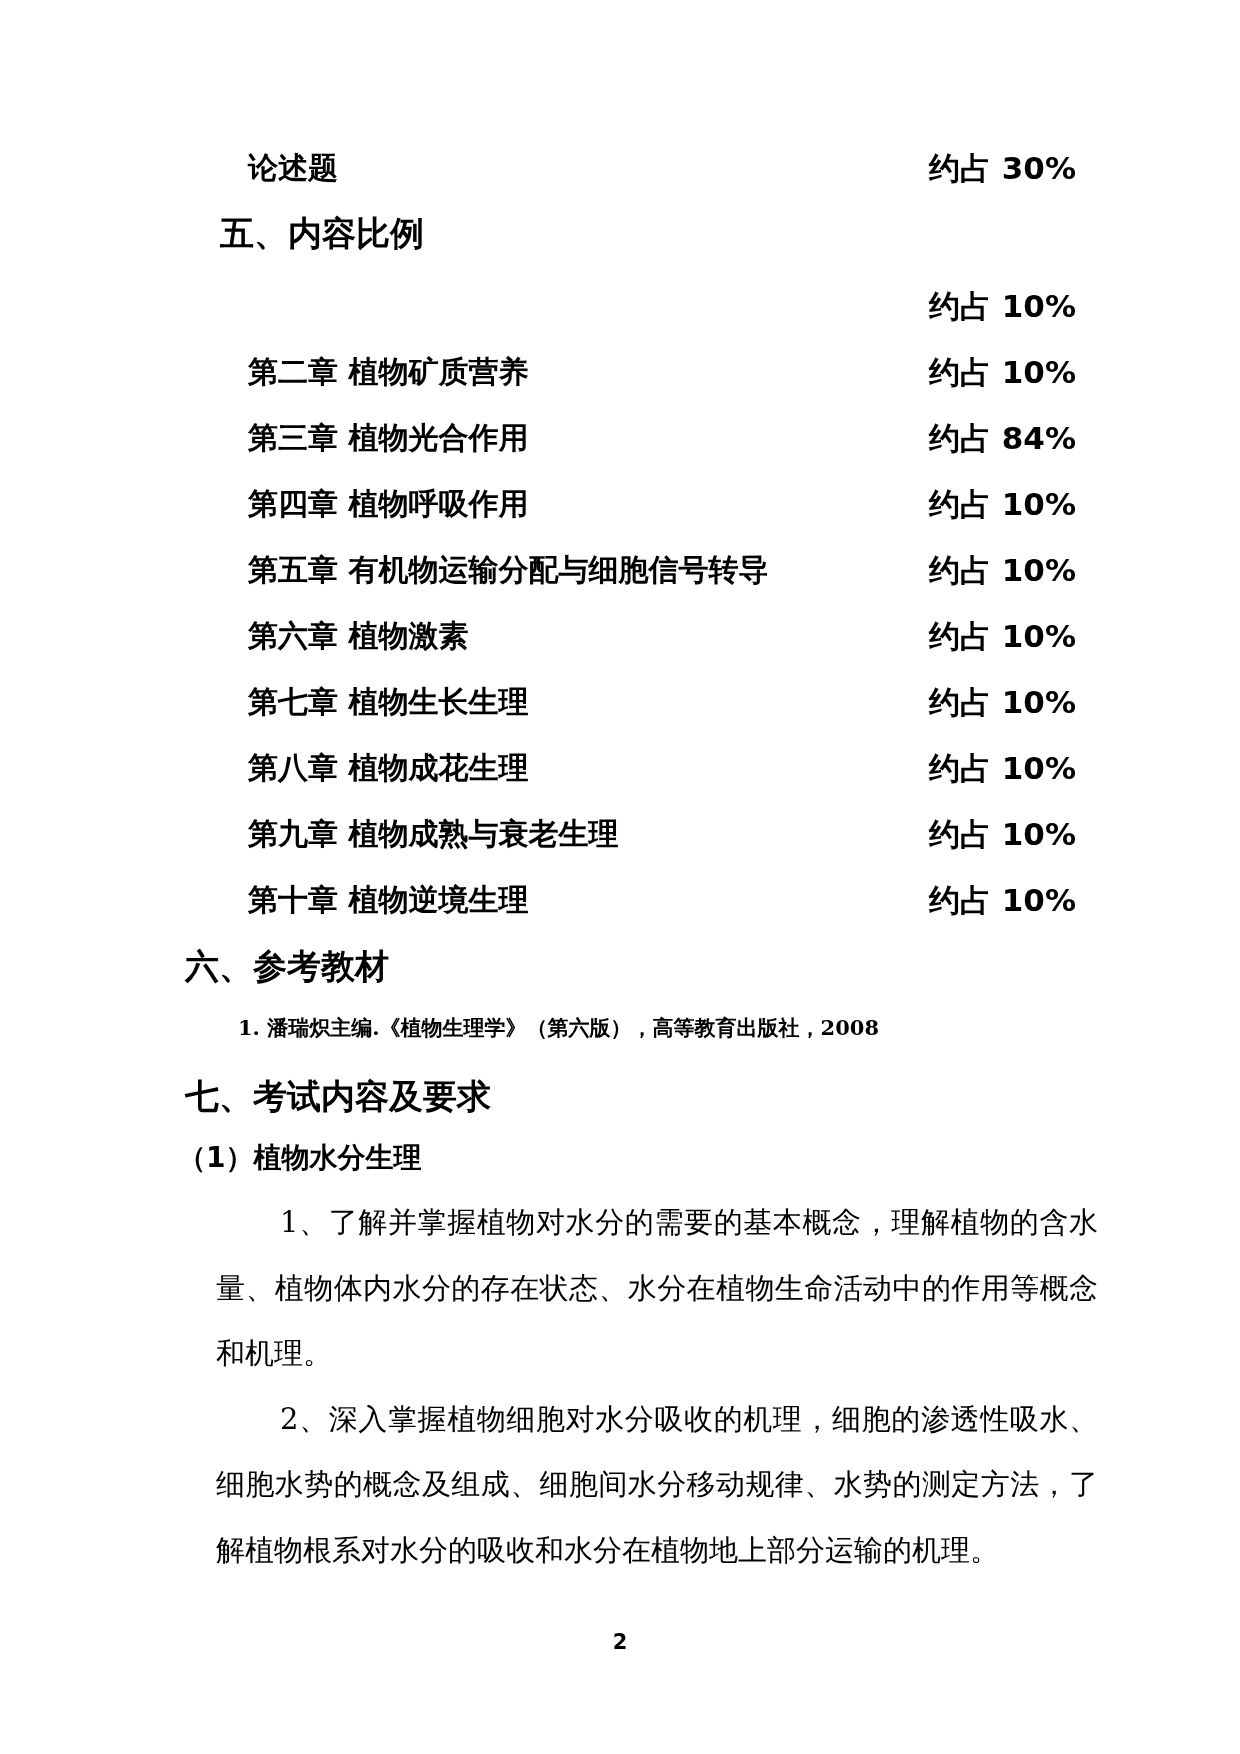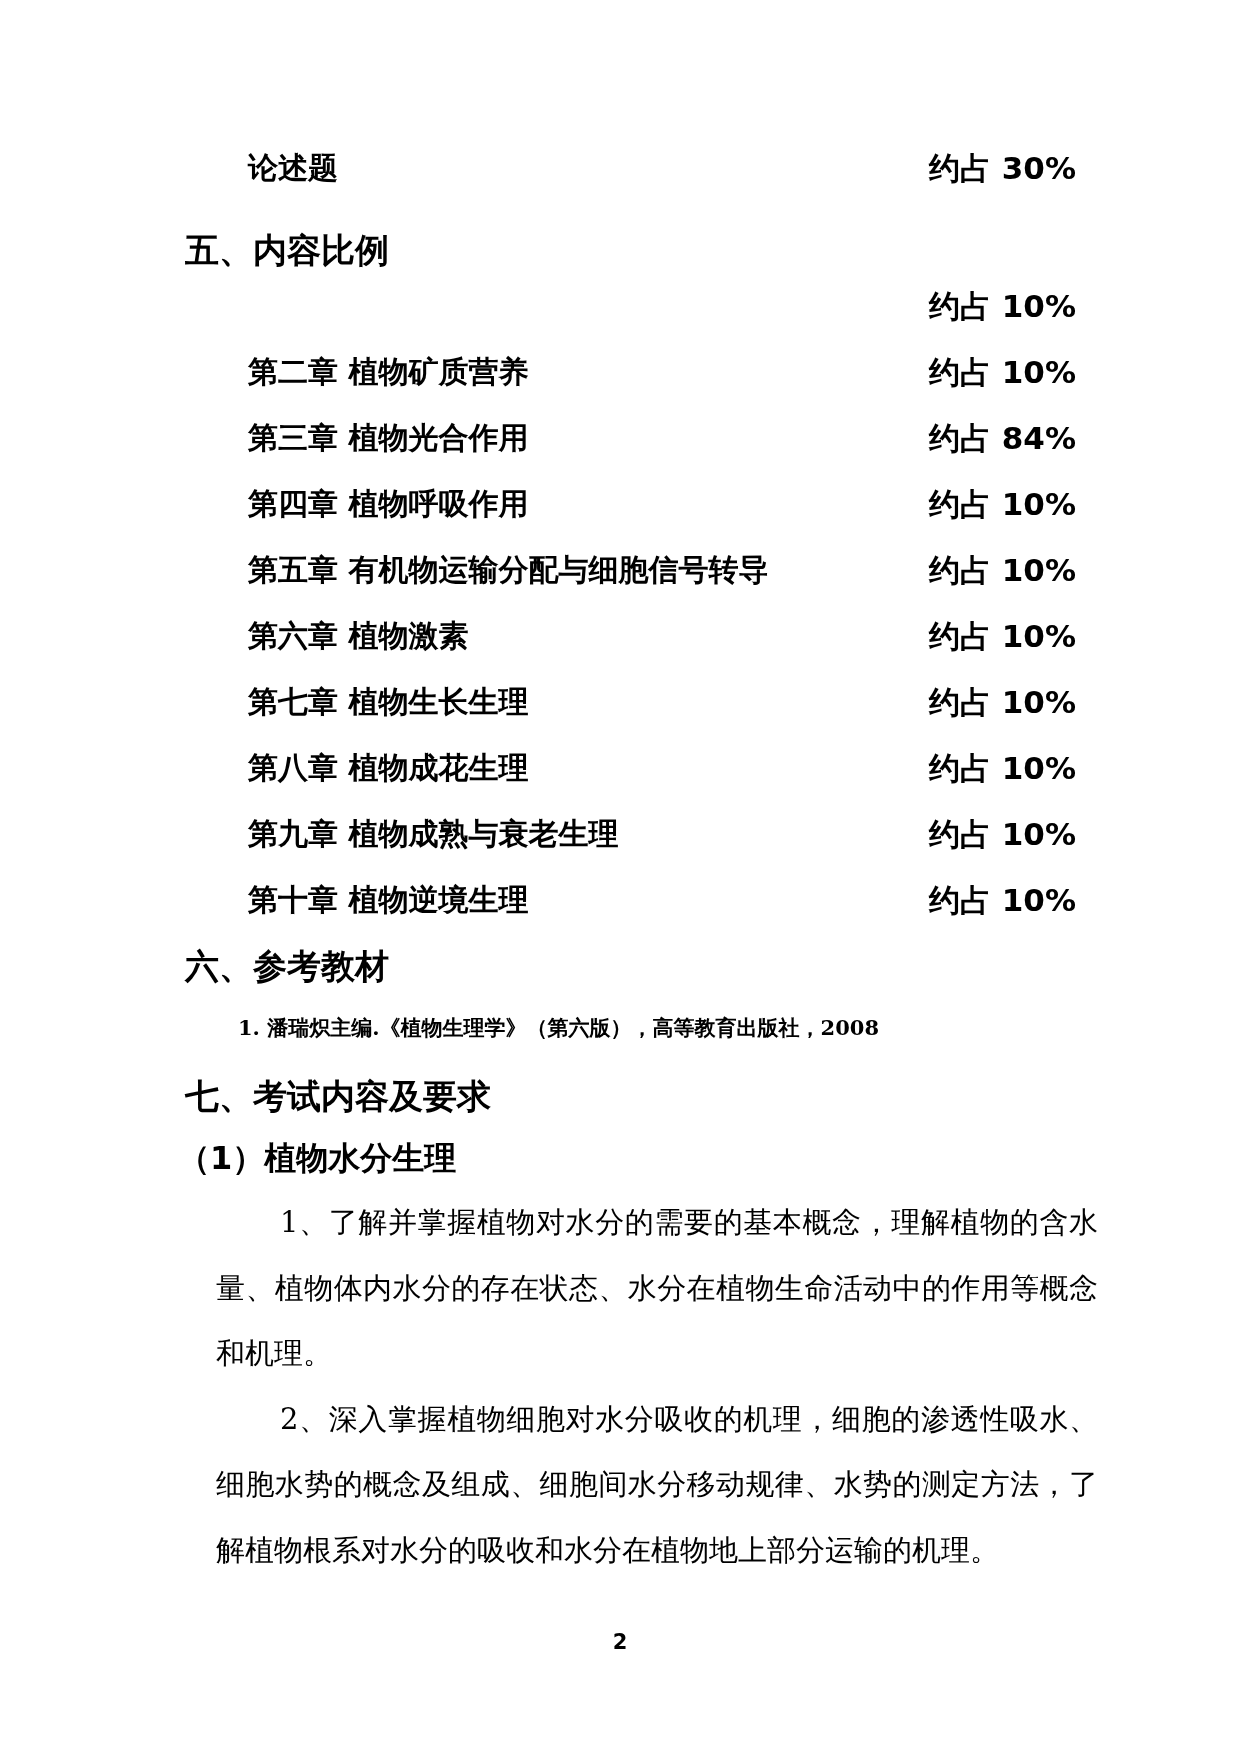--- a/index.html
+++ b/index.html
@@ -14,21 +14,21 @@
   
   .heading {
     position: absolute;
     left: 185px;
     font-family: "DejaVu Sans", sans-serif;
     font-weight: bold;
     font-size: 34px;
     line-height: 40px;
     white-space: pre;
   }
-  #heading-content-ratio { top: 230px; }
+  #heading-content-ratio { top: 213px; margin-left: 35px; }
   #heading-reference     { top: 946px; }
   #heading-exam          { top: 1076px; }
 
   .score-row { position: absolute; top: 148px; left: 0; width: 100%; height: 40px; }
 
   .item-label {
     position: absolute;
     left: 248px;
     top: 0;
     font-family: "DejaVu Sans", sans-serif;
@@ -62,21 +62,21 @@
     line-height: 40px;
     white-space: pre;
   }
 
   .subheading {
     position: absolute;
     top: 1138px;
     left: 178px;
     font-family: "DejaVu Sans", sans-serif;
     font-weight: bold;
-    font-size: 32px;
+    font-size: 28px;
     line-height: 40px;
     white-space: pre;
   }
 
   #body-lines {
     position: absolute;
     top: 1190px;
     left: 184px;
     width: 882px;
     font-family: "DejaVu Serif", serif;

